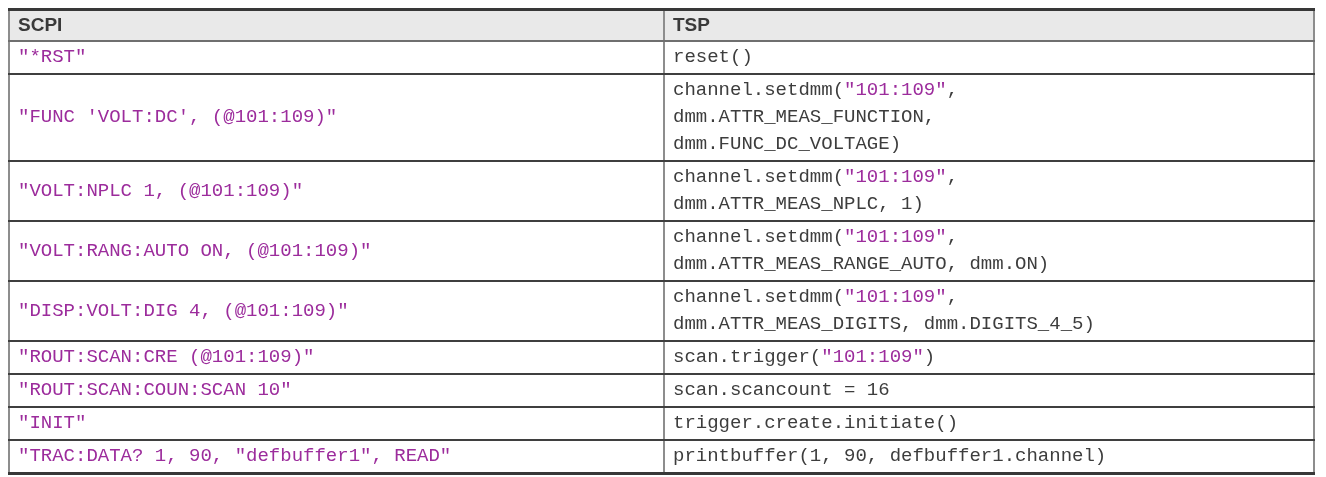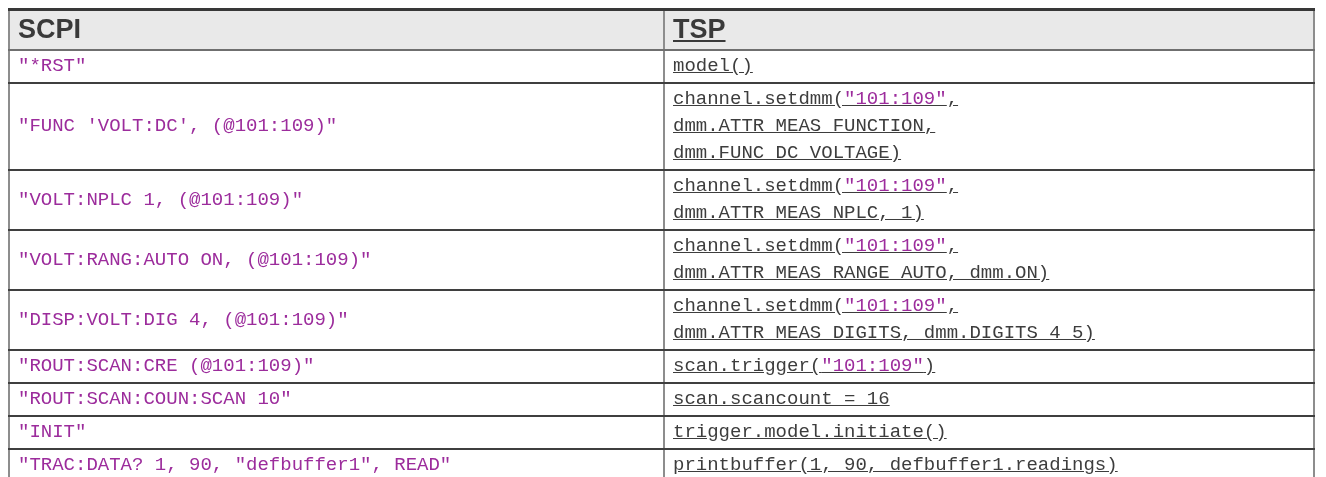--- a/index.html
+++ b/index.html
@@ -23,29 +23,29 @@
     border-left: 2px solid var(--outer, #8d8d8d);
     border-right: 2px solid var(--outer, #8d8d8d);
     border-top: 3px solid var(--frame-dark, #383838);
     border-bottom: 3px solid var(--frame-dark, #383838);
   }
   .col-scpi { width: 655px; }
 
   th {
     background: var(--header-bg, #e9e9e9);
     text-align: left;
-    font-size: 27px;
+    font-size: 19px;
     font-weight: bold;
     color: var(--header-text, #3a3a3a);
     padding: 3px 8px 4px 8px;
     border-bottom: 2px solid #6f6f6f;
     font-family: "Liberation Sans", sans-serif;
     margin-top: 20px;
   }
-  th + th, td + td { border-left: 2px solid var(--outer, #8d8d8d); text-decoration: underline; }
+  th + th, td + td { border-left: 2px solid var(--outer, #8d8d8d); }
 
   td {
     font-family: "Liberation Mono", "DejaVu Sans Mono", monospace;
     font-size: 19px;
     line-height: 27px;
     color: var(--code, #3d3d3d);
     padding: 2px 8px;
     vertical-align: middle;
     white-space: pre-wrap;
     border-bottom: 2px solid var(--divider, #3f3f3f);
@@ -65,21 +65,21 @@
     </colgroup>
     <thead>
       <tr>
         <th>SCPI</th>
         <th>TSP</th>
       </tr>
     </thead>
     <tbody>
         <tr>
           <td class="scpi-cell"><span class="seg seg-string">"*RST"</span></td>
-          <td class="tsp-cell"><span class="seg seg-code">model()</span></td>
+          <td class="tsp-cell"><span class="seg seg-code">reset()</span></td>
         </tr>
         <tr>
           <td class="scpi-cell"><span class="seg seg-string">"FUNC 'VOLT:DC', (@101:109)"</span></td>
           <td class="tsp-cell"><span class="seg seg-code">channel.setdmm(</span><span class="seg seg-string">"101:109"</span><span class="seg seg-code">,
 dmm.ATTR_MEAS_FUNCTION,
 dmm.FUNC_DC_VOLTAGE)</span></td>
         </tr>
         <tr>
           <td class="scpi-cell"><span class="seg seg-string">"VOLT:NPLC 1, (@101:109)"</span></td>
           <td class="tsp-cell"><span class="seg seg-code">channel.setdmm(</span><span class="seg seg-string">"101:109"</span><span class="seg seg-code">,
@@ -98,21 +98,21 @@
         <tr>
           <td class="scpi-cell"><span class="seg seg-string">"ROUT:SCAN:CRE (@101:109)"</span></td>
           <td class="tsp-cell"><span class="seg seg-code">scan.trigger(</span><span class="seg seg-string">"101:109"</span><span class="seg seg-code">)</span></td>
         </tr>
         <tr>
           <td class="scpi-cell"><span class="seg seg-string">"ROUT:SCAN:COUN:SCAN 10"</span></td>
           <td class="tsp-cell"><span class="seg seg-code">scan.scancount = 16</span></td>
         </tr>
         <tr>
           <td class="scpi-cell"><span class="seg seg-string">"INIT"</span></td>
-          <td class="tsp-cell"><span class="seg seg-code">trigger.model.initiate()</span></td>
+          <td class="tsp-cell"><span class="seg seg-code">trigger.create.initiate()</span></td>
         </tr>
         <tr>
           <td class="scpi-cell"><span class="seg seg-string">"TRAC:DATA? 1, 90, "defbuffer1", READ"</span></td>
-          <td class="tsp-cell"><span class="seg seg-code">printbuffer(1, 90, defbuffer1.readings)</span></td>
+          <td class="tsp-cell"><span class="seg seg-code">printbuffer(1, 90, defbuffer1.channel)</span></td>
         </tr>
       </tbody>
   </table>
 </div>
 
 </body></html>

